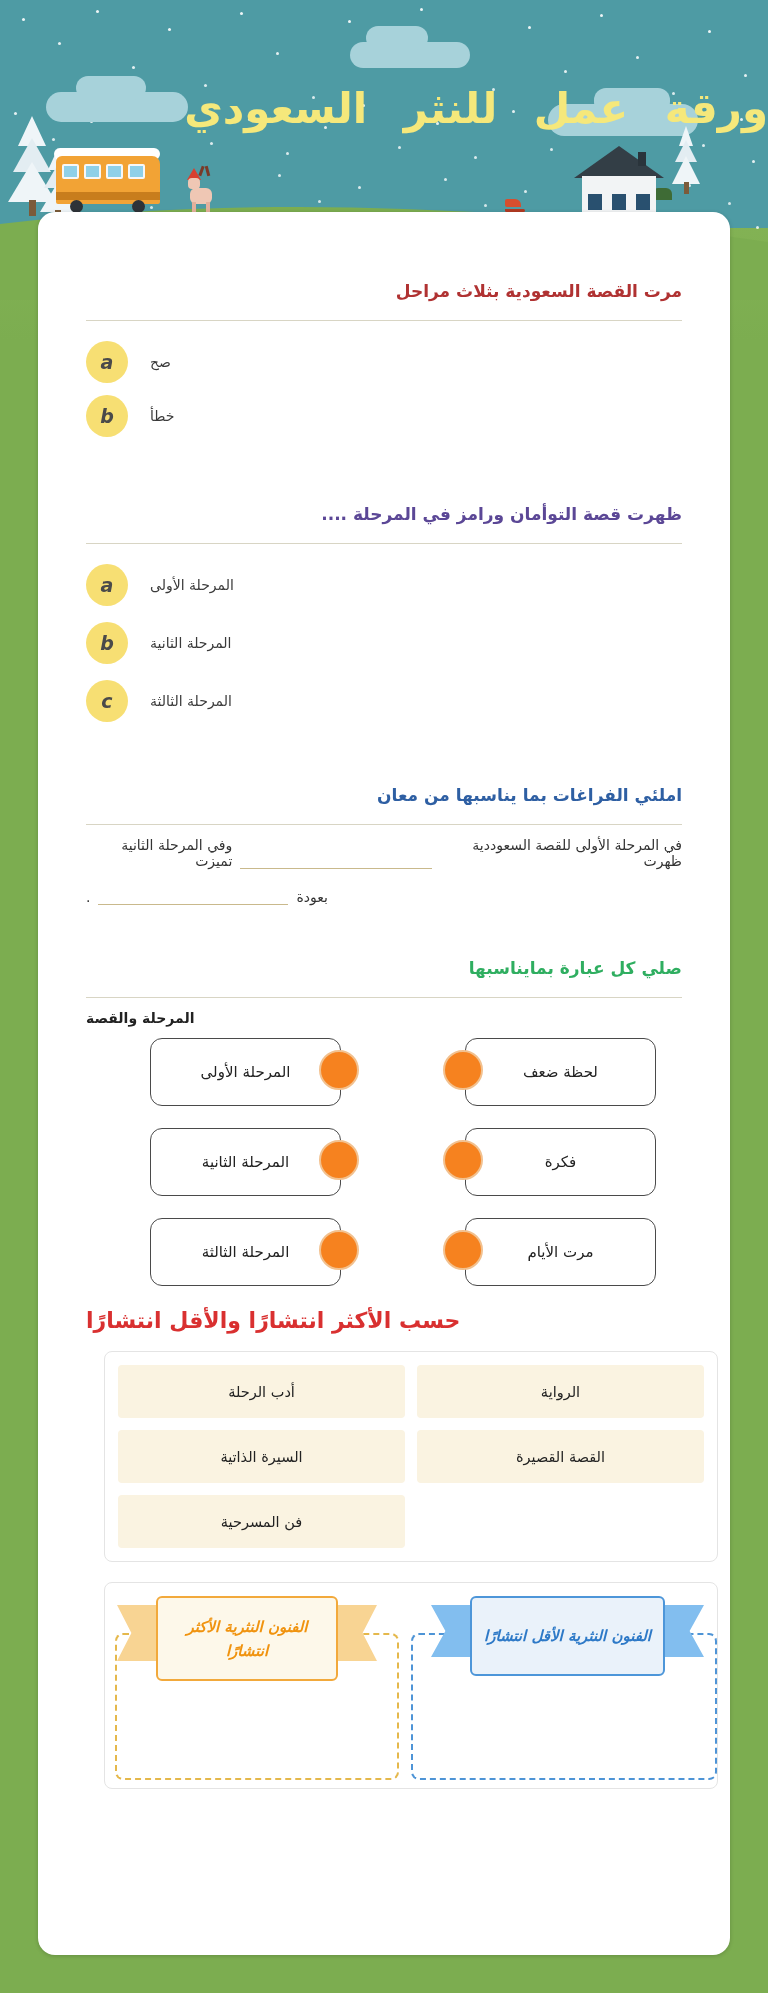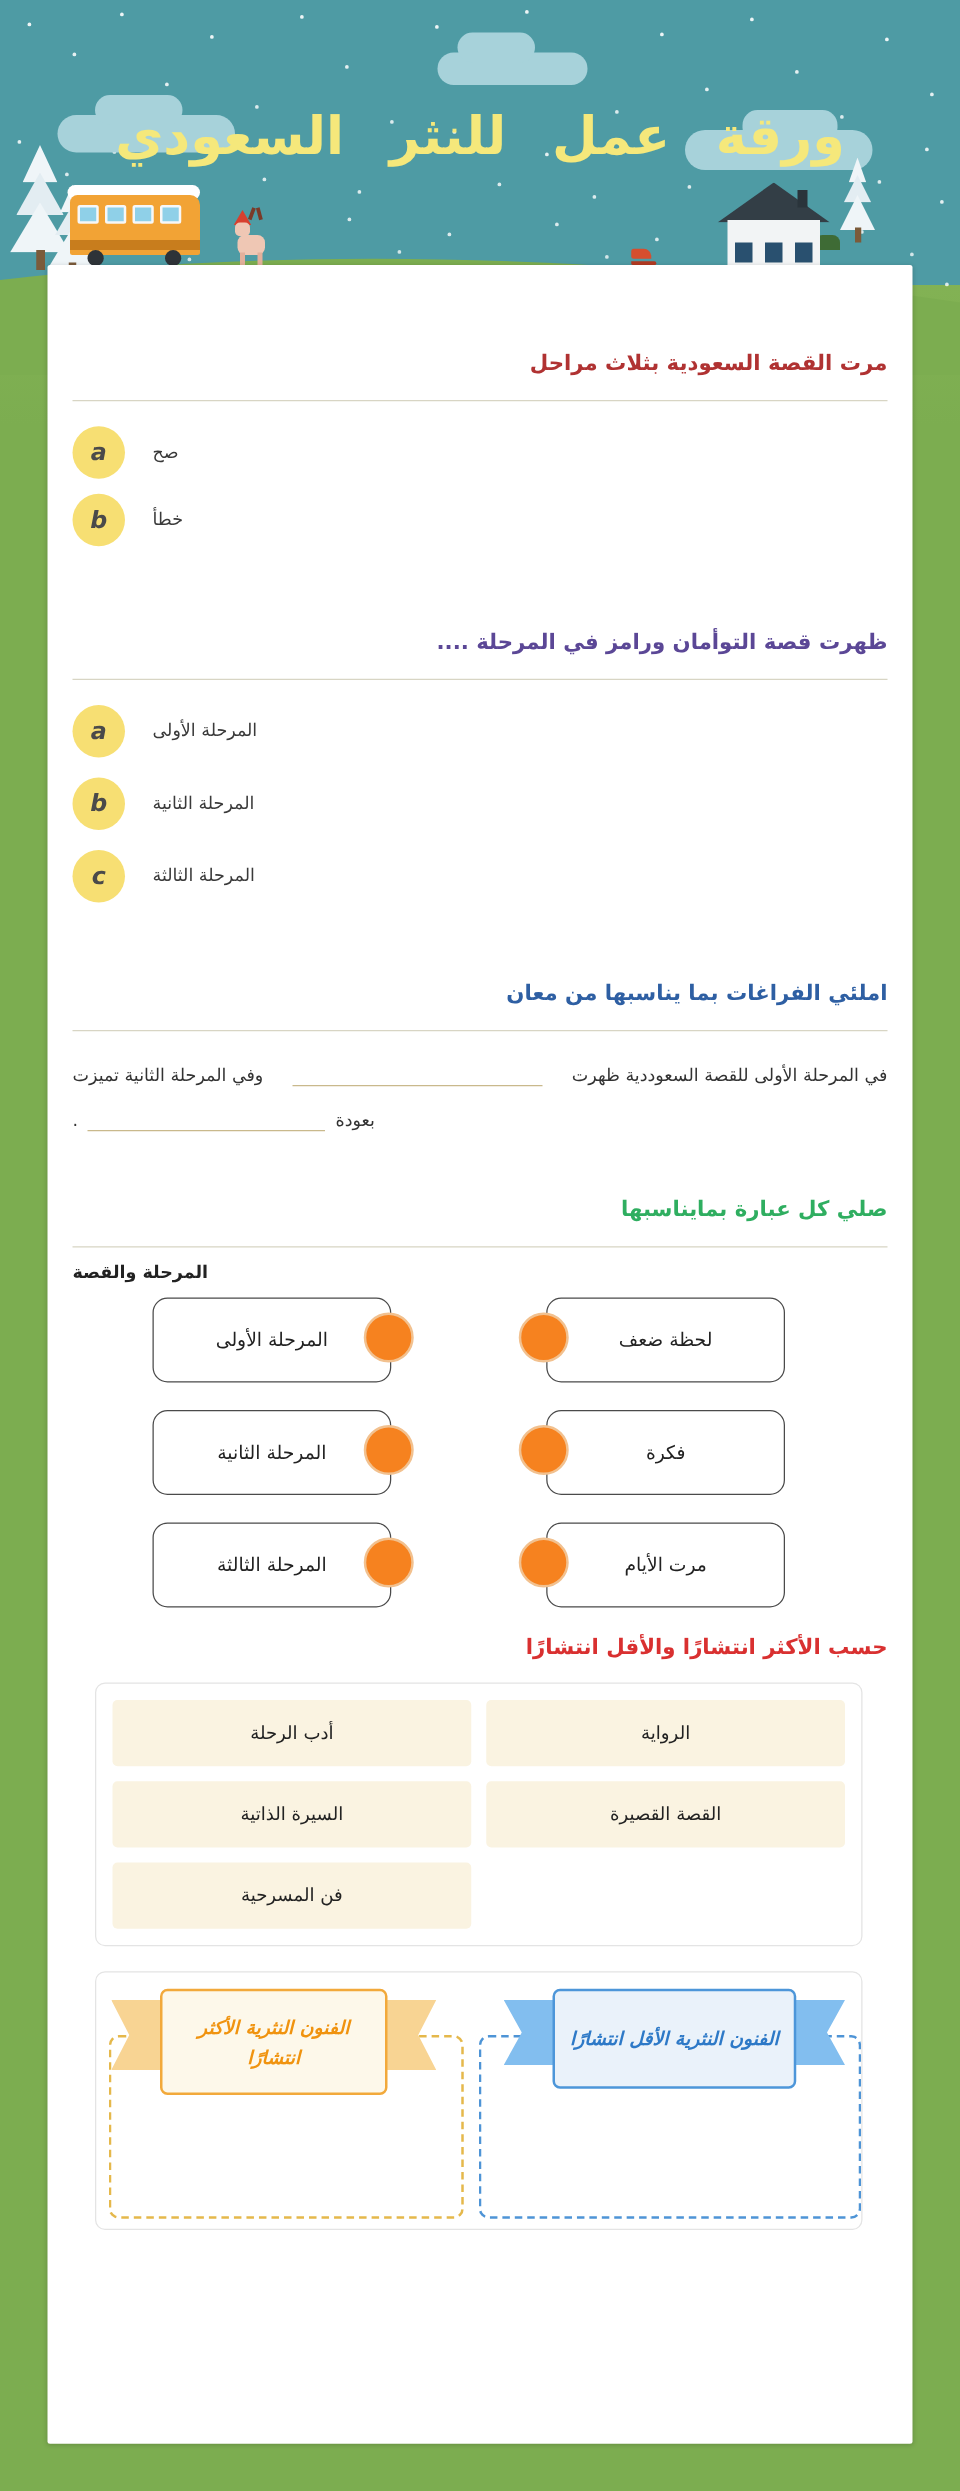--- a/index.html
+++ b/index.html
@@ -13,21 +13,21 @@
   .snow-dots { position:absolute; left:0; top:0; width:3px; height:3px; border-radius:50%;
     box-shadow:22px 18px 0 rgba(255,255,255,.9),58px 42px 0 rgba(255,255,255,.85),96px 10px 0 rgba(255,255,255,.9),132px 66px 0 rgba(255,255,255,.85),168px 28px 0 rgba(255,255,255,.9),204px 84px 0 rgba(255,255,255,.8),240px 12px 0 rgba(255,255,255,.9),276px 52px 0 rgba(255,255,255,.85),312px 96px 0 rgba(255,255,255,.8),348px 20px 0 rgba(255,255,255,.9),384px 64px 0 rgba(255,255,255,.85),420px 8px 0 rgba(255,255,255,.9),456px 44px 0 rgba(255,255,255,.85),492px 88px 0 rgba(255,255,255,.8),528px 26px 0 rgba(255,255,255,.9),564px 70px 0 rgba(255,255,255,.85),600px 14px 0 rgba(255,255,255,.9),636px 56px 0 rgba(255,255,255,.85),672px 92px 0 rgba(255,255,255,.8),708px 30px 0 rgba(255,255,255,.9),744px 74px 0 rgba(255,255,255,.85),14px 112px 0 rgba(255,255,255,.85),52px 138px 0 rgba(255,255,255,.8),90px 120px 0 rgba(255,255,255,.85),128px 150px 0 rgba(255,255,255,.8),166px 108px 0 rgba(255,255,255,.85),210px 142px 0 rgba(255,255,255,.8),248px 118px 0 rgba(255,255,255,.85),286px 152px 0 rgba(255,255,255,.8),324px 126px 0 rgba(255,255,255,.85),362px 104px 0 rgba(255,255,255,.85),398px 146px 0 rgba(255,255,255,.8),436px 122px 0 rgba(255,255,255,.85),474px 156px 0 rgba(255,255,255,.8),512px 110px 0 rgba(255,255,255,.85),550px 148px 0 rgba(255,255,255,.8),588px 124px 0 rgba(255,255,255,.85),626px 158px 0 rgba(255,255,255,.8),664px 112px 0 rgba(255,255,255,.85),702px 144px 0 rgba(255,255,255,.8),740px 118px 0 rgba(255,255,255,.85),30px 176px 0 rgba(255,255,255,.8),70px 196px 0 rgba(255,255,255,.75),110px 170px 0 rgba(255,255,255,.8),150px 206px 0 rgba(255,255,255,.75),196px 182px 0 rgba(255,255,255,.8),278px 174px 0 rgba(255,255,255,.8),318px 200px 0 rgba(255,255,255,.75),358px 186px 0 rgba(255,255,255,.8),444px 178px 0 rgba(255,255,255,.8),484px 204px 0 rgba(255,255,255,.75),524px 190px 0 rgba(255,255,255,.8),608px 176px 0 rgba(255,255,255,.8),688px 184px 0 rgba(255,255,255,.8),728px 202px 0 rgba(255,255,255,.75),752px 160px 0 rgba(255,255,255,.85),756px 226px 0 rgba(255,255,255,.8),744px 246px 0 rgba(255,255,255,.8),758px 262px 0 rgba(255,255,255,.75); }
   .cloud { position:absolute; background:#A7D2DA; border-radius:16px; }
   .cloud::before { content:""; position:absolute; background:#A7D2DA; border-radius:12px; }
   .cloud1 { left:350px; top:42px; width:120px; height:26px; }
   .cloud1::before { left:16px; top:-16px; width:62px; height:24px; }
   .cloud2 { left:46px; top:92px; width:142px; height:30px; }
   .cloud2::before { left:30px; top:-16px; width:70px; height:24px; }
   .cloud3 { left:548px; top:104px; width:150px; height:32px; }
   .cloud3::before { right:28px; top:-16px; width:76px; height:26px; }
-  .page-title { position:absolute; left:0; top:84px; width:768px; text-align:center;
+  .page-title { position:absolute; left:0; top:84px; width:768px; 
     color:#F5E87B; font-size:42px; font-weight:bold; word-spacing:22px; direction:rtl; }
   .tree { position:absolute; }
   .tree i { position:absolute; display:block; clip-path:polygon(50% 0,100% 100%,0 100%); background:#EFF5F8; }
   .tree .trunk { position:absolute; background:#7B5B3A; clip-path:none; }
   .bush { position:absolute; background:#3E6B35; border-radius:6px 6px 0 0; }
   
   .bus { position:absolute; left:56px; top:148px; width:104px; height:64px; }
   .bus .snowcap { position:absolute; left:-2px; top:0; width:106px; height:12px; background:#fff; border-radius:8px; }
   .bus .body { position:absolute; left:0; top:8px; width:104px; height:48px; background:#F2A335; border-radius:6px 8px 2px 2px; }
   .bus .stripe { position:absolute; left:0; top:44px; width:104px; height:8px; background:#C87D1D; }
@@ -45,21 +45,21 @@
   .house .roof { position:absolute; left:0; top:0; width:90px; height:32px; background:#333E46; clip-path:polygon(50% 0,100% 100%,0 100%); }
   .house .chimney { position:absolute; left:64px; top:6px; width:8px; height:14px; background:#2A343B; }
   .house .wall { position:absolute; left:8px; top:30px; width:74px; height:36px; background:#F2F4F5; }
   .house .hw { position:absolute; top:48px; width:14px; height:16px; background:#29506F; }
   .sled { position:absolute; left:505px; top:199px; width:20px; height:13px; }
   .sled .seat { position:absolute; left:0; top:0; width:16px; height:8px; background:#D64E2E; border-radius:2px 6px 0 2px; }
   .sled .runner { position:absolute; left:0; top:10px; width:20px; height:3px; background:#B23A22; border-radius:0 3px 3px 3px; }
 
   
   .card { position:absolute; left:38px; top:212px; width:692px; height:1743px; background:#fff;
-          border-radius:2px; box-shadow:0 1px 4px rgba(0,0,0,.18); padding:0 20px; }
+          border-radius:17px; box-shadow:0 1px 4px rgba(0,0,0,.18); padding:0 48px; }
   .q-title { direction:rtl; text-align:right; font-weight:bold; font-size:17px;
              padding-bottom:16px; border-bottom:1px solid #D8D5C4; line-height:26px; }
   .t-red    { color:#B03232; margin-top:66px; }
   .t-purple { color:#5B4796; margin-top:64px;text-align:right; }
   .t-blue   { color:#2E5FA3; margin-top:60px; }
   .t-green  { color:#2FAE60; margin-top:50px; }
   .t-blue2  { color:#2E5FA3; margin-top:84px; }
   .opts { margin-top:20px; }
   .opt { display:flex; align-items:center; height:42px; margin-bottom:12px; cursor:pointer; }
   .opt + .opt { margin-top:4px; }
@@ -77,21 +77,21 @@
   .match-label { margin-top:12px; font-size:14px; font-weight:bold; color:#222; direction:rtl; text-align:left; }
   .match-rows { margin-top:12px; }
   .match-row { position:relative; height:68px; margin-bottom:22px; }
   .mbox { position:absolute; top:0; width:191px; height:68px; border:1.5px solid #4A4A4A; border-radius:12px;
           background:#fff; display:flex; align-items:center; justify-content:center; font-size:15px; color:#222; direction:rtl; }
   .mbox.left { left:64px; } .mbox.right { left:379px; }
   .mdot { position:absolute; top:12px; width:40px; height:40px; border-radius:50%;
           background:#F6821F; border:2px solid #F2C18F; cursor:pointer; z-index:2; }
   .mdot.dl { left:233px; } .mdot.dr { left:357px; }
   
-  .q5-sub { margin-top:12px; direction:rtl; text-align:right; font-size:17px; font-weight:bold; color:#D93030; }
+  .q5-sub { margin-top:12px; direction:rtl; text-align:left; font-size:22px; font-weight:bold; color:#D93030; }
   .boxed { margin-left:18px; width:614px; background:#fff; border:1px solid #E4E4E4; border-radius:8px; }
   .tiles { margin-top:18px; padding:13px; display:grid; grid-template-columns:1fr 1fr; gap:12px; }
   .tile { height:53px; background:#FAF3E1; border-radius:4px; display:flex; align-items:center; justify-content:center;
           font-size:14.5px; color:#222; direction:rtl; cursor:grab; }
   
   .bins { margin-top:20px; position:relative; height:207px; }
   .dropzone { position:absolute; top:50px; height:147px; border-radius:8px; background:#fff; }
   .dz-more { left:10px; width:284px; border:2px dashed #E5B84B; }
   .dz-less { left:306px; width:306px; border:2px dashed #4E94D6; }
   .ribbon-rect { position:absolute; top:13px; border:2px solid; border-radius:6px; z-index:2;

